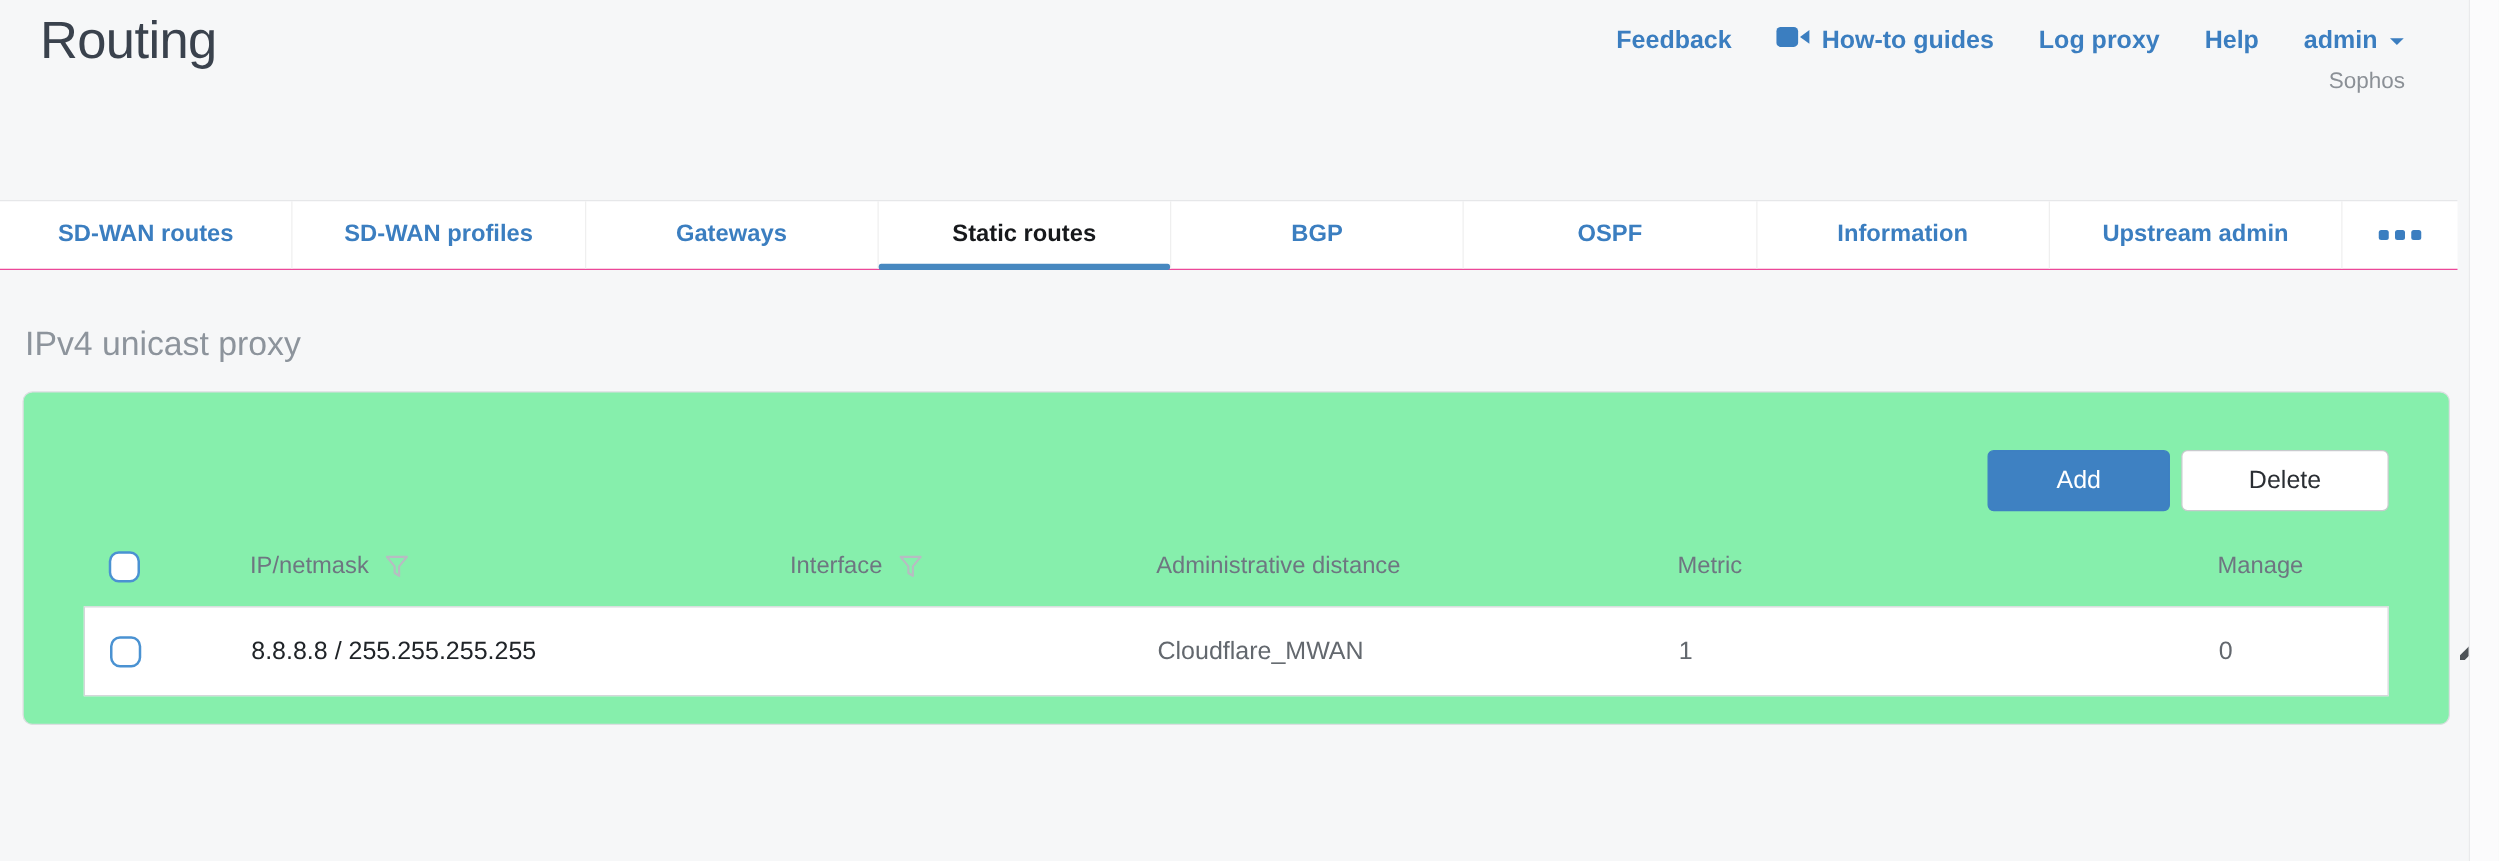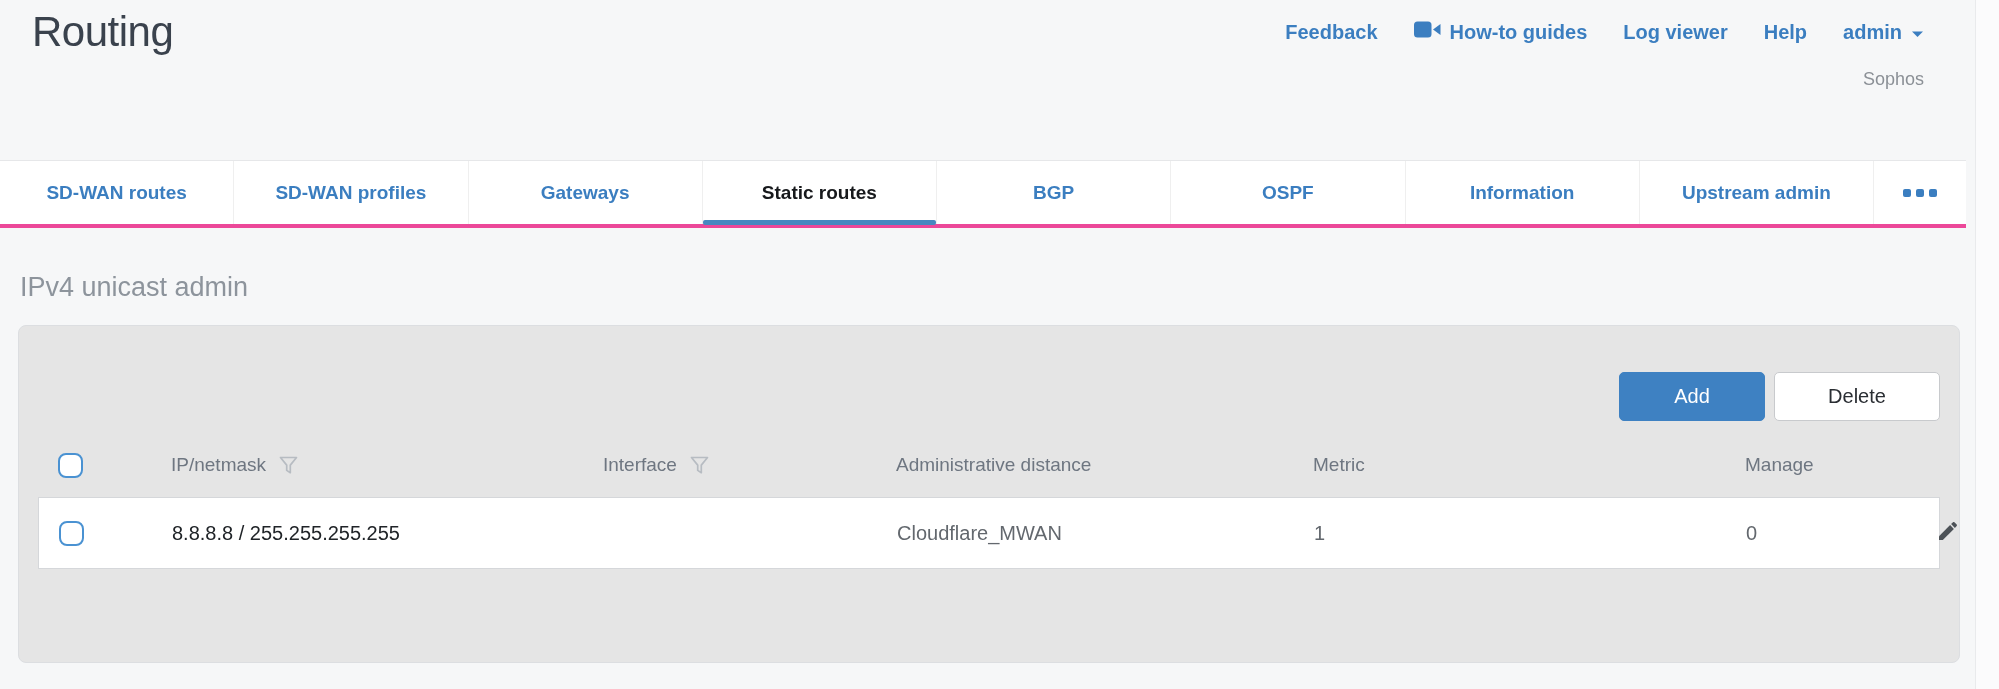--- a/index.html
+++ b/index.html
@@ -25,47 +25,47 @@
     display:flex; justify-content:space-between; align-items:flex-start;
     padding:8px 42px 0 32px;
   }
   .page-title { font-size:42px; font-weight:400; color:#3a424d; letter-spacing:-0.5px; }
   .header-right { display:flex; flex-direction:column; align-items:flex-end; padding-top:12px; }
   .header-links { display:flex; align-items:center; gap:36px; }
   .hlink {
     display:flex; align-items:center; gap:9px;
     font-size:20px; font-weight:700; color:#3b7ec0; cursor:pointer; white-space:nowrap;
   }
-  .account-name { margin-top:25px; font-size:18px; color:#8b9096; font-weight:400; }
+  .account-name { margin-top:9px; font-size:18px; color:#8b9096; font-weight:400; }
 
   
   .tab-bar {
-    display:flex; width:1966px; height:68px; background:#ffffff;
-    border-top:1px solid #e6e7e9; border-bottom:4px solid #ec4899;
+    display:flex; width:1966px; height:56px; background:#ffffff;
+    border-top:1px solid #e6e7e9; border-bottom:1px solid #ec4899;
   }
   .tab {
     flex:1 1 0; display:flex; align-items:center; justify-content:center;
     font-size:19px; font-weight:700; color:#3b7ec0;
     border-right:1px solid #efefef; position:relative; cursor:pointer; white-space:nowrap;
   }
   .tab.active { color:#17191c;justify-content:center; }
   .tab.active::after {
     content:""; position:absolute; left:0; right:0; bottom:-1px; height:5px;
     background:#4788c0; border-radius:2px;
   }
   .tab-more { flex:0 0 92px; display:flex; align-items:center; justify-content:center; gap:5px; cursor:pointer; }
   .dot { width:8px; height:8px; border-radius:2px; background:#3b7ec0; }
 
   
   .section-title { margin:44px 0 0 20px; font-size:27px; color:#8d949c; font-weight:400; }
 
   .card {
-    margin:22px 6px 0 18px; height:338px;
-    background:#e5e5e5; border:1px solid #dcdee1; border-radius:8px;
-    padding:0 19px;
+    margin:22px 6px 0 18px; height:267px;
+    background:#86efac; border:1px solid #dcdee1; border-radius:8px;
+    padding:0 48px;
   }
   .toolbar { display:flex; justify-content:flex-end; gap:9px; padding-top:46px; }
   .btn {
     font-family:inherit; font-size:20px; height:49px; border-radius:5px; cursor:pointer;
     display:flex; align-items:center; justify-content:center;
   }
   .btn-add { width:146px; background:#3e81c2; border:1px solid #3e81c2; color:#ffffff; }
   .btn-delete { width:166px; background:#ffffff; border:1px solid #c8cacd; color:#2a2e33; }
 
   
@@ -104,21 +104,21 @@
         <span class="hlink">
           <span class="icon">
             <svg width="27" height="19" viewBox="0 0 27 19">
                 <rect x="0" y="1.5" width="17.5" height="16" rx="3.5" fill="#3b7ec0"></rect>
                 <path d="M19 9.5 L26.5 4 v11 Z" fill="#3b7ec0"></path>
               </svg>
           </span>
           <span>How-to guides</span>
         </span>
         <span class="hlink">
-          <span>Log viewer</span>
+          <span>Log proxy</span>
         </span>
         <span class="hlink">
           <span>Help</span>
         </span>
         <span class="hlink">
           <span>admin</span>
           <span>
             <svg width="13" height="9" viewBox="0 0 13 9">
                 <path d="M1 1.5 l5.5 5.5 5.5-5.5 Z" fill="#3b7ec0"></path>
               </svg>
@@ -154,21 +154,21 @@
     <div class="tab">
         <span>Upstream admin</span>
       </div>
     <div class="tab-more">
       <span class="dot"></span>
       <span class="dot"></span>
       <span class="dot"></span>
     </div>
   </div>
 
-  <div class="section-title">IPv4 unicast admin</div>
+  <div class="section-title">IPv4 unicast proxy</div>
 
   <div class="card">
 
     <div class="toolbar">
       <button class="btn btn-add">Add</button>
       <button class="btn btn-delete">Delete</button>
     </div>
 
     <div class="grid-cols thead">
       <div class="cb-cell">

